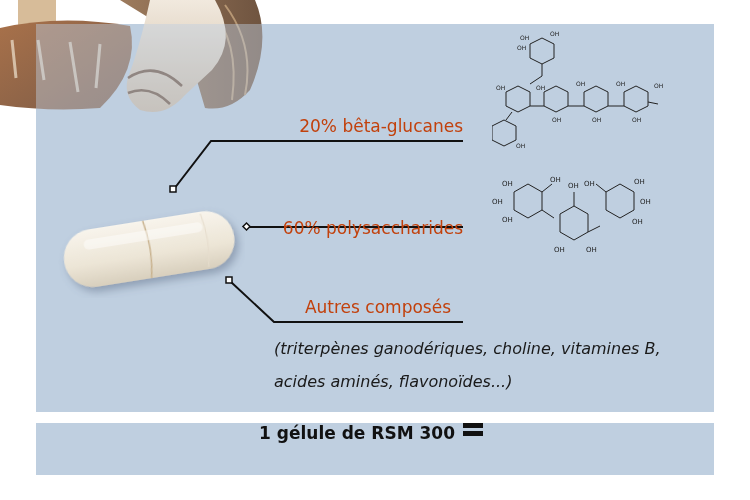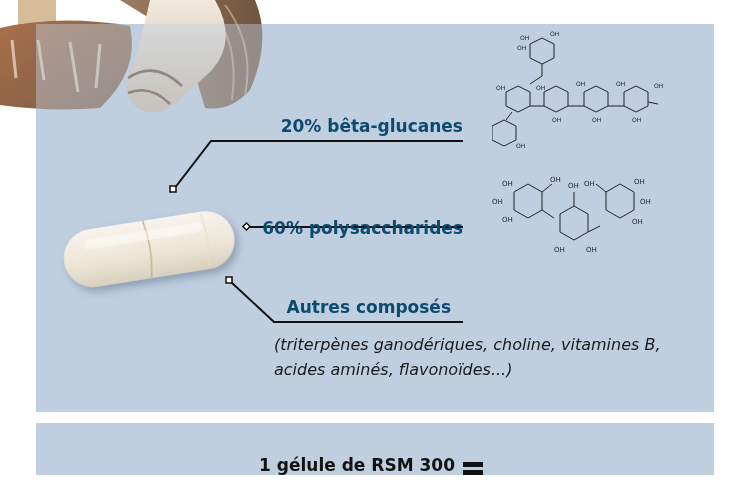--- a/index.html
+++ b/index.html
@@ -14,40 +14,40 @@
       background: #bfcfe0;
     }
     .mushroom {
       position: absolute; left: 0; top: 0; width: 270px; height: 125px;
     }
     .mushroom-overlay {
       position: absolute; left: 36px; top: 24px; width: 234px; height: 101px;
       background: rgba(191,207,224,0.45);
     }
     .label {
-      position: absolute; font-weight: bold; font-size: 17px; white-space: nowrap;
-      text-align: right; color: #0c4a6e;
+      position: absolute; font-weight: normal; font-size: 17px; white-space: nowrap;
+      text-align: right; color: #c2410c;
     }
     .lbl-beta { right: 287px; top: 116px; }
     .lbl-poly { right: 287px; top: 202px; margin-top: 16px; }
     .lbl-other { right: 299px; top: 297px; }
     .desc {
       position: absolute; left: 274px; top: 332px; width: 440px;
-      font-style: italic; font-size: 16px; line-height: 25px; color: #1a1a1a;
+      font-style: italic; font-size: 16px; line-height: 33px; color: #1a1a1a;
     }
     .connectors { position: absolute; left: 0; top: 0; width: 750px; height: 500px; pointer-events: none; }
     .capsule { position: absolute; left: 55px; top: 198px; }
     .molecule { position: absolute; }
     .mol-beta { left: 492px; top: 30px; }
     .mol-poly { left: 488px; top: 170px; }
     .mol text { font-family: "DejaVu Sans", sans-serif; }
     .footer {
       position: absolute; left: 36px; top: 423px; width: 678px; height: 52px;
       background: #bfcfe0;
-      display: flex; align-items: flex-end; justify-content: center;
+      display: flex; align-items: flex-start; justify-content: center;
       font-weight: bold; font-size: 17px; white-space: nowrap;
     }
     .equals-icon {
       display: inline-block; width: 20px; height: 13px; margin: 0 8px;
       position: relative; vertical-align: middle;
     }
     .equals-icon::before, .equals-icon::after {
       content: ""; position: absolute; left: 0; width: 20px; height: 5px; background: #111;
     }
     .equals-icon::before { top: 0; }

